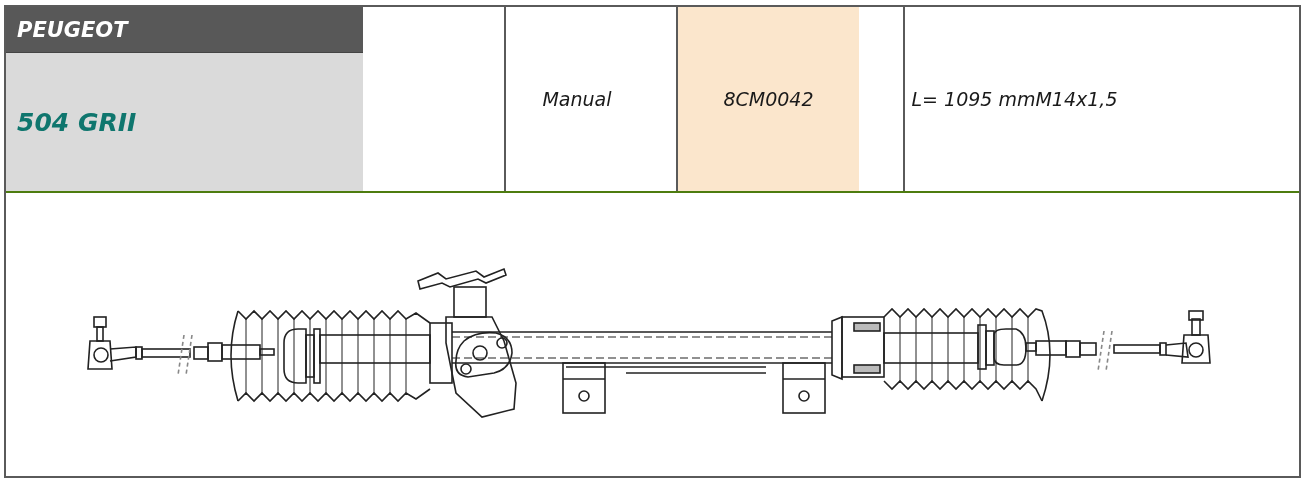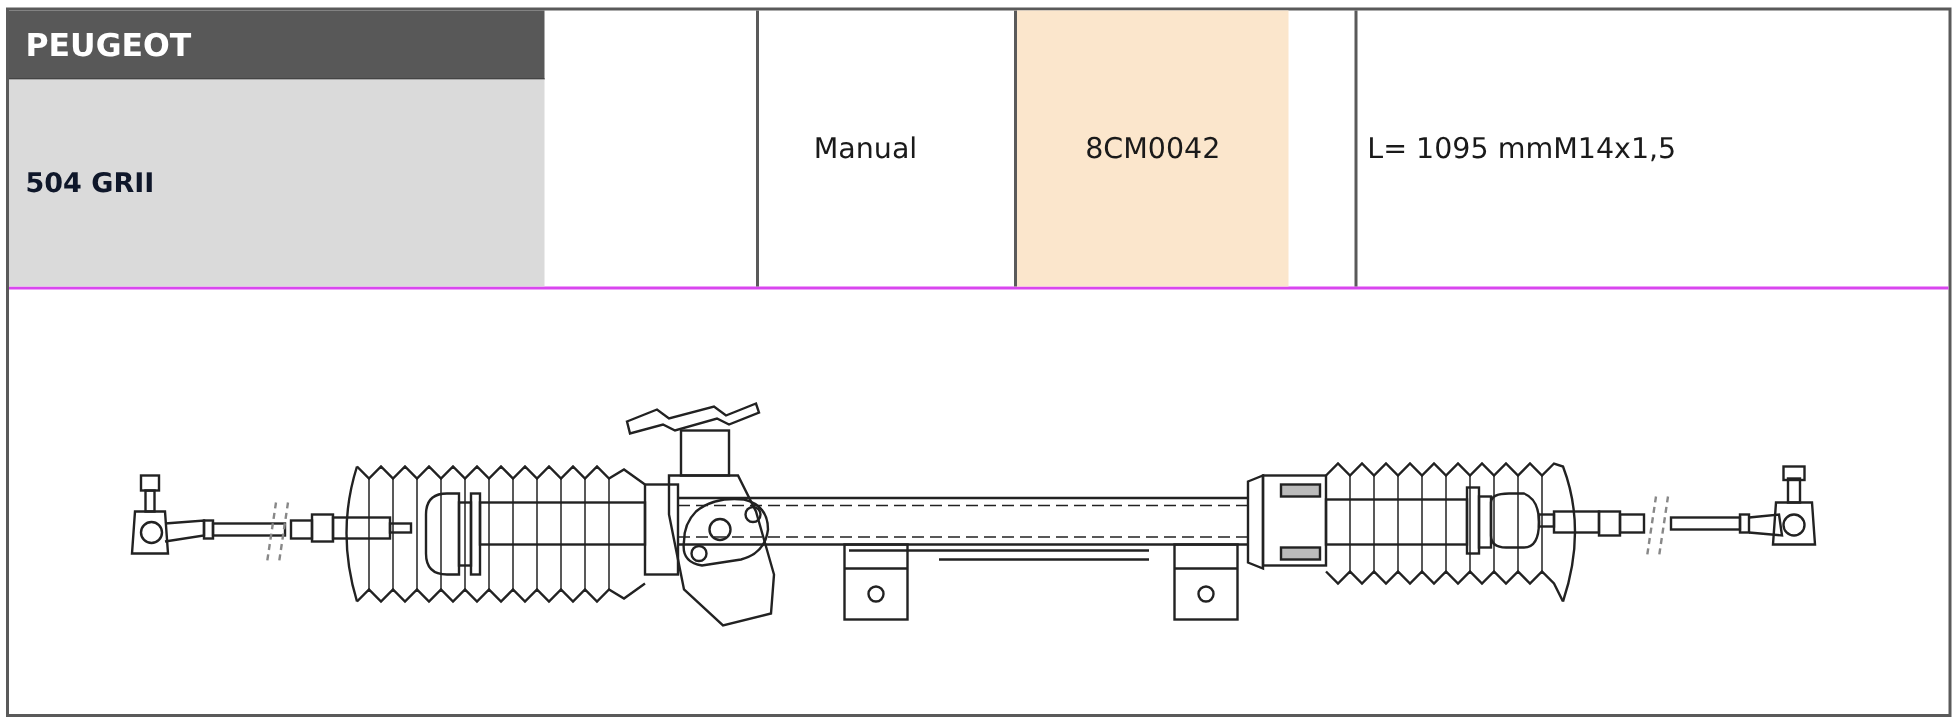--- a/index.html
+++ b/index.html
@@ -1,23 +1,23 @@
 <!DOCTYPE html>
 <html><head>
 <meta charset="utf-8">
 <style>
   html, body { margin:0; padding:0; background:#ffffff; }
   body { width:1305px; height:483px; position:relative; overflow:hidden; font-family:"DejaVu Sans", sans-serif; }
   .card { position:absolute; left:4px; top:5px; width:1293px; height:469px; border:2px solid #5a5a5a; box-sizing:content-box; }
-  .row { position:absolute; left:0; top:0; width:1293px; height:184px; border-bottom:2px solid #d946ef; }
+  .row { position:absolute; left:0; top:0; width:1293px; height:184px; border-bottom:2px solid #4d7c0f;font-style:italic; }
   .cell { position:absolute; top:0; height:184px; display:flex; align-items:center; justify-content:center; text-align:center; font-size:19px; color:#1a1a1a; box-sizing:border-box; }
   .cell.bl { border-left:2px solid #5a5a5a; }
   .brandcol { position:absolute; left:0; top:0; width:357px; height:184px; }
   .brand { position:absolute; left:0; top:0; width:357px; height:46px; background:#585858; color:#ffffff; font-weight:bold; font-size:21px; display:flex; align-items:center; padding-left:11px; box-sizing:border-box; border-bottom:1px solid #444; }
-  .model { position:absolute; left:0; top:46px; width:357px; height:138px; background:#dadada; color:#0f172a; font-weight:bold; font-size:18px; display:flex; align-items:center; padding-left:11px; box-sizing:border-box; }
+  .model { position:absolute; left:0; top:46px; width:357px; height:138px; background:#dadada; color:#0f766e; font-weight:bold; font-size:25px; display:flex; align-items:center; padding-left:11px; box-sizing:border-box; }
   .ref { background:#fbe6cc; }
   .two { line-height:26px;margin-left:44px; }
   .drawing { position:absolute; left:0; top:186px; width:1293px; height:283px; }
   svg { display:block; }
 </style>
 </head>
 <body>
 
 <div class="card">
   <div class="row">

